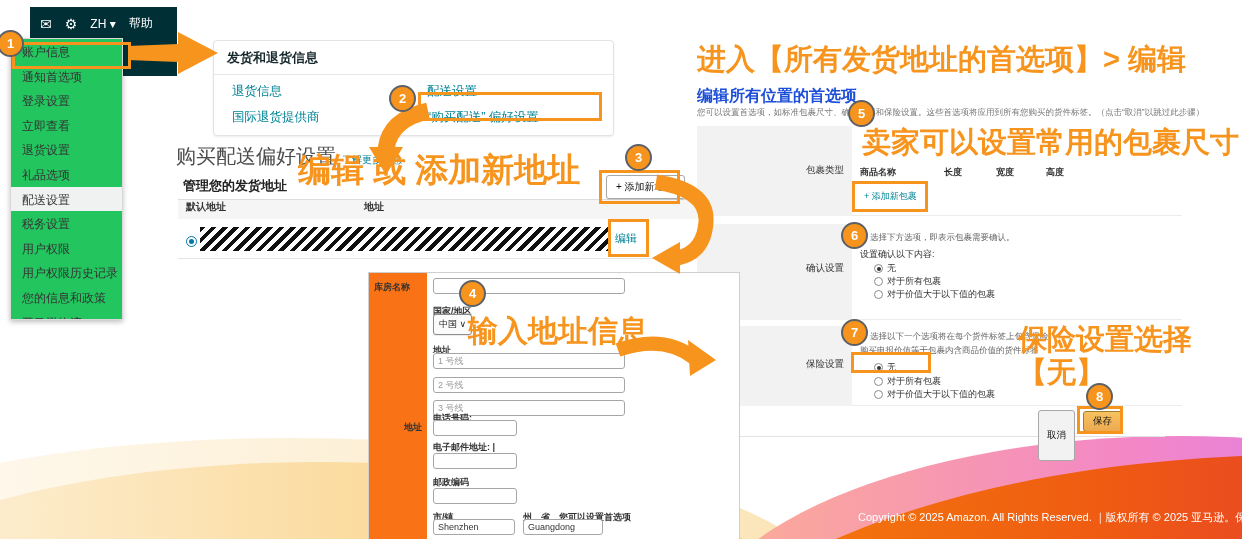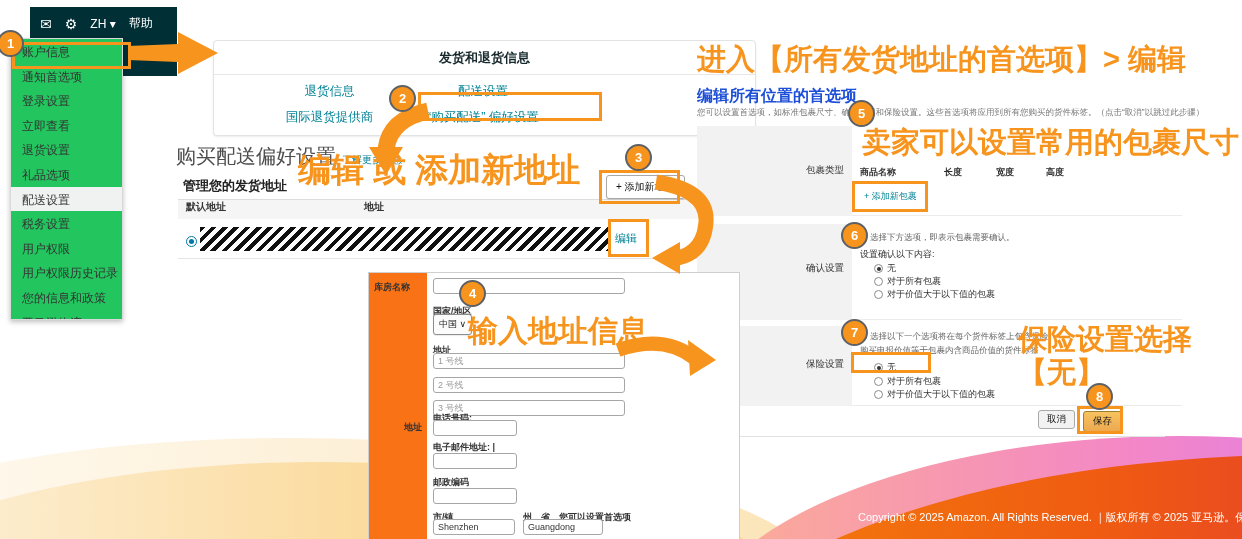--- a/index.html
+++ b/index.html
@@ -26,21 +26,21 @@
   .topbar-ext { left:123px; top:39px; width:54px; height:37px; background:#002f36; }
 
   
   .menu { left:10px; top:38px; width:113px; height:282px; background:#22c55e;
     border:1px solid #d9d9d9; box-shadow:0 2px 5px rgba(0,0,0,.25); overflow:hidden; z-index:4; }
   .menu-item { padding:5px 11px; font-size:12px; color:#333; height:24.6px; white-space:nowrap; }
   .menu-item.active { background:#f0f1f1; }
 
   
   .card { background:#fff; border:1px solid #e3e3e3; border-radius:4px; box-shadow:0 1px 2px rgba(0,0,0,.08); }
-  .panelA { left:213px; top:40px; width:543px; height:96px; z-index:2;text-align:center; }
+  .panelA { left:213px; top:40px; width:401px; height:96px; z-index:2; }
   .panelA-title { padding:8px 13px 7px; font-size:13px; font-weight:bold; color:#16282d; border-bottom:1px solid #e7e7e7; }
   .panelA-links { display:flex; padding:8px 0 0 18px; }
   .lcol { display:flex; flex-direction:column; gap:9px; }
   .lcol1 { width:195px; }
   .tlink { color:#008296; font-size:12.5px; text-decoration:none; cursor:pointer; }
 
   .h1 { left:176px; top:143px; font-size:20px; color:#4c4c4c; z-index:2; }
   .h1 .lm { font-size:10px; color:#008296; margin-left:6px; }
 
   .manage-title { left:183px; top:177px; font-size:13px; font-weight:bold; color:#222; z-index:2; }
@@ -81,21 +81,21 @@
     padding-right:8px; }
   .prow-body { flex:1; background:#fff; border-bottom:1px solid #ececec; position:relative; font-size:9px; color:#333; }
   .pk-cols { position:absolute; left:8px; top:40px; display:flex; font-size:9px; font-weight:bold; color:#333; }
   .small-gray { color:#666; font-size:8.5px; }
   .ropt { position:absolute; font-size:9px; color:#333; display:flex; align-items:center; gap:4px; }
   .ropt .radio { width:9px; height:9px; }
   .ropt .radio.sel::after { left:1.5px; top:1.5px; width:4px; height:4px; }
   .btn-save { background:linear-gradient(#f7c35f,#eda951); border:1px solid #9c7e31; border-radius:3px;
     font-size:9.5px; color:#111; padding:3px 9px; cursor:pointer; font-family:"Liberation Sans",sans-serif; }
   .btn-cancel { background:#f2f2f2; border:1px solid #a8a8a8; border-radius:3px; font-size:9.5px;
-    color:#111; padding:2px 8px; cursor:pointer; font-family:"Liberation Sans",sans-serif; }
+    color:#111; padding:18px 8px; cursor:pointer; font-family:"Liberation Sans",sans-serif; }
   .panel-bottom-line { left:697px; top:436px; width:468px; border-top:1px solid #e2e2e2; z-index:2; }
 
   
   .ann { color:#F7941D; font-weight:bold; z-index:6; white-space:nowrap; }
   .step { position:absolute; width:27px; height:27px; border-radius:50%; background:#F7941D;
     border:2px solid #5d6166; color:#fff; font-size:13px; font-weight:bold;
     display:flex; align-items:center; justify-content:center; z-index:7; }
   .hl { position:absolute; border:3px solid #F7941D; z-index:6; }
   svg.arrow { position:absolute; z-index:6; overflow:visible; }
 

